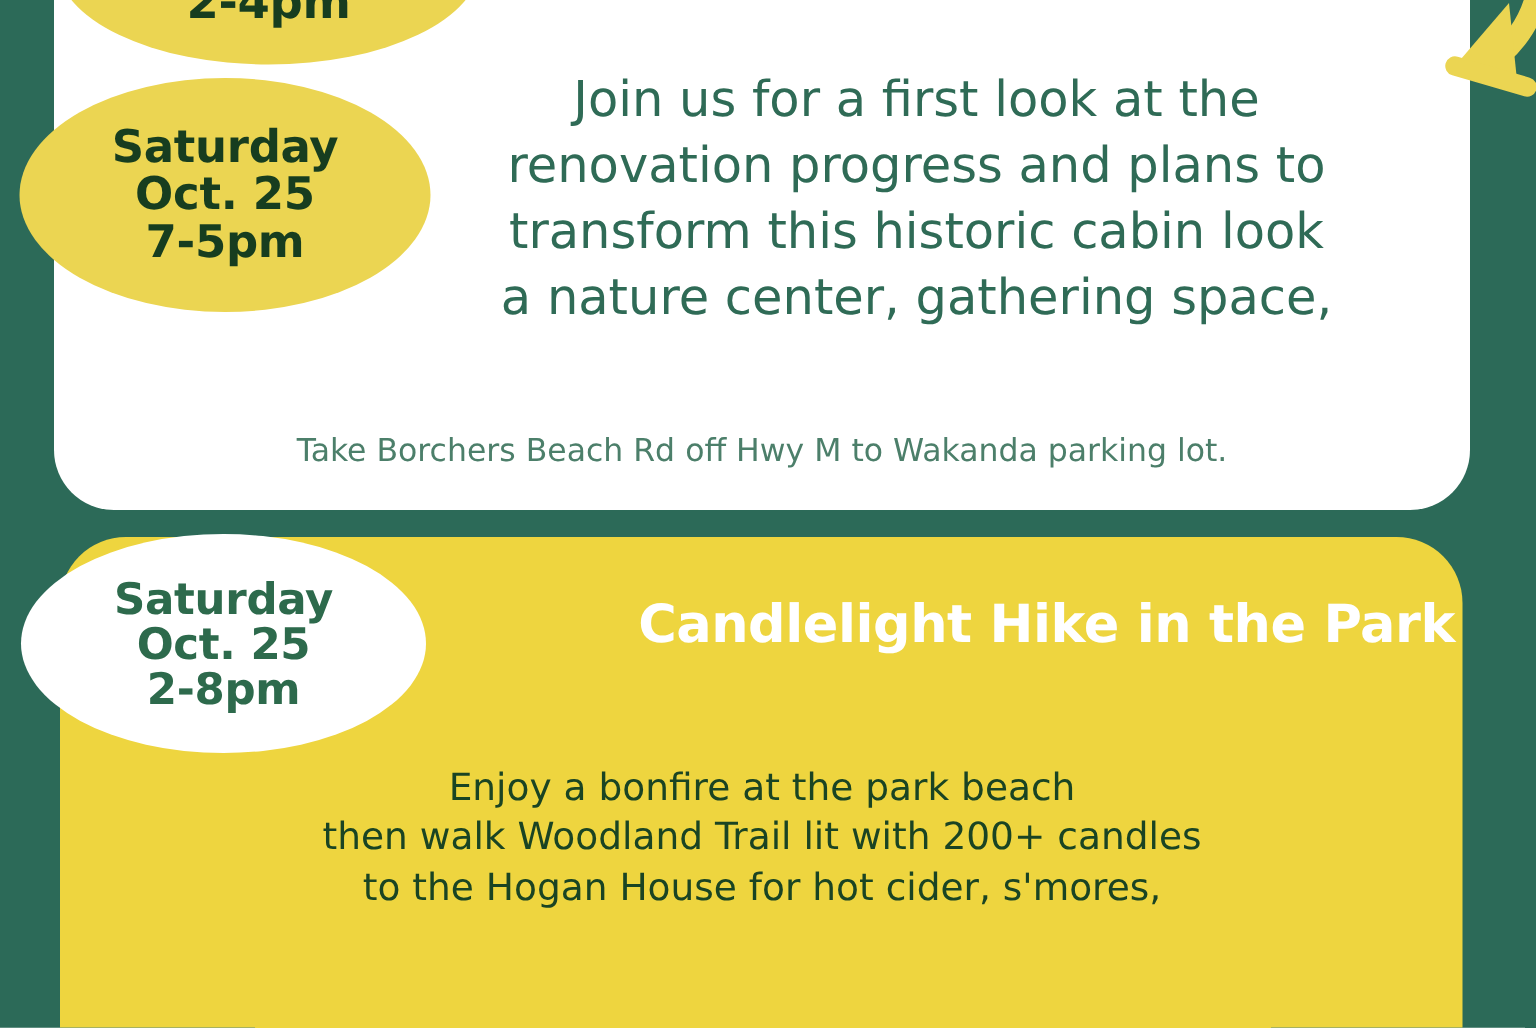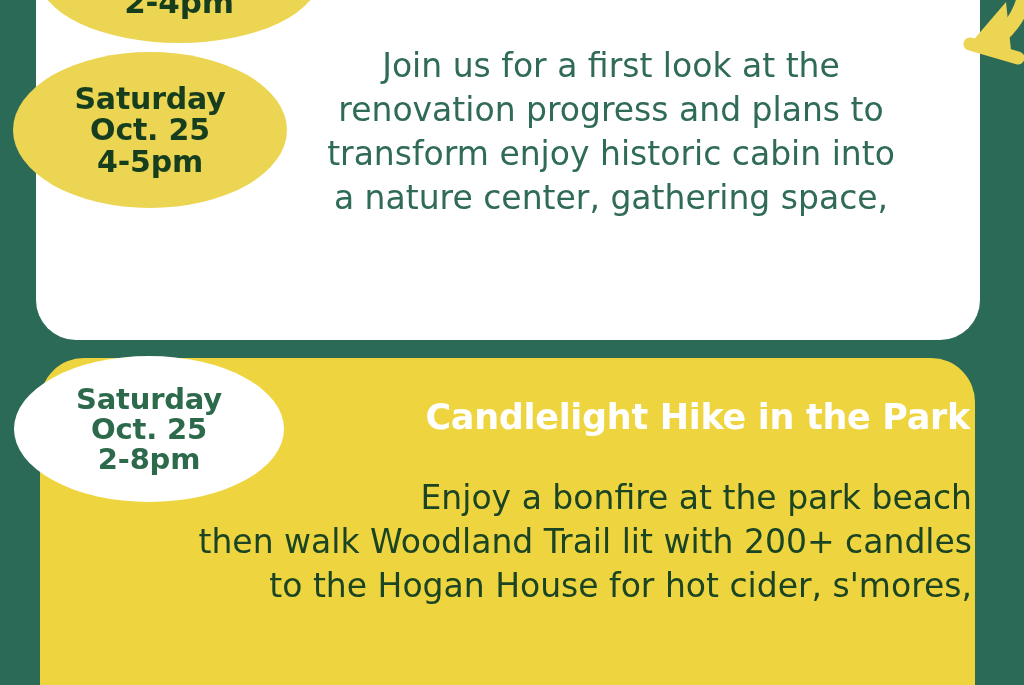--- a/index.html
+++ b/index.html
@@ -131,25 +131,25 @@
     text-align: right;
     color: #ffffff;
     font-size: 35px;
     font-weight: bold;
     letter-spacing: -0.3px;
     white-space: nowrap;
   }
   .yellow-body {
     position: absolute;
     left: 44px;
-    top: 476px;
+    top: 508px;
     width: 928px;
-    text-align: right;
+    text-align: center;
     color: #1a4423;
-    font-size: 33px;
+    font-size: 25px;
     line-height: 1.33;
   }
   .yellow-body .ln { display: block; white-space: nowrap; }
 
   
   .arrow {
     position: absolute;
     left: 900px;
     top: -12px;
     width: 130px;
@@ -160,39 +160,40 @@
 </head>
 <body>
 
 <div id="poster">
 
   <div class="card-white"></div>
 
   <div class="white-body">
     <span class="ln">Join us for a first look at the</span>
     <span class="ln">renovation progress and plans to</span>
-    <span class="ln">transform enjoy historic cabin into</span>
+    <span class="ln">transform this historic cabin look</span>
     <span class="ln">a nature center, gathering space,</span>
   </div>
 
+  <div class="directions">Take Borchers Beach Rd off Hwy M to Wakanda parking lot.</div>
 
   <svg class="arrow" viewBox="0 0 130 95">
     <path d="M126 2 C122 26 108 46 86 58" stroke="#ebd552" stroke-width="15" fill="none" stroke-linecap="round"></path>
     <path d="M106 14 L70 56 L112 72 Z" fill="#ebd552"></path>
     <path d="M70 56 L118 70" stroke="#ebd552" stroke-width="13" fill="none" stroke-linecap="round"></path>
   </svg>
 
   <div class="ellipse ellipse-yellow" id="ellipse-1">
     <span class="ln">2-4pm</span>
   </div>
 
   <div class="ellipse ellipse-yellow" id="ellipse-2">
     <span class="ln">Saturday</span>
     <span class="ln">Oct. 25</span>
-    <span class="ln">4-5pm</span>
+    <span class="ln">7-5pm</span>
   </div>
 
   <div class="card-yellow"></div>
 
   <div class="yellow-heading">Candlelight Hike in the Park</div>
 
   <div class="yellow-body">
     <span class="ln">Enjoy a bonfire at the park beach</span>
     <span class="ln">then walk Woodland Trail lit with 200+ candles</span>
     <span class="ln">to the Hogan House for hot cider, s'mores,</span>

